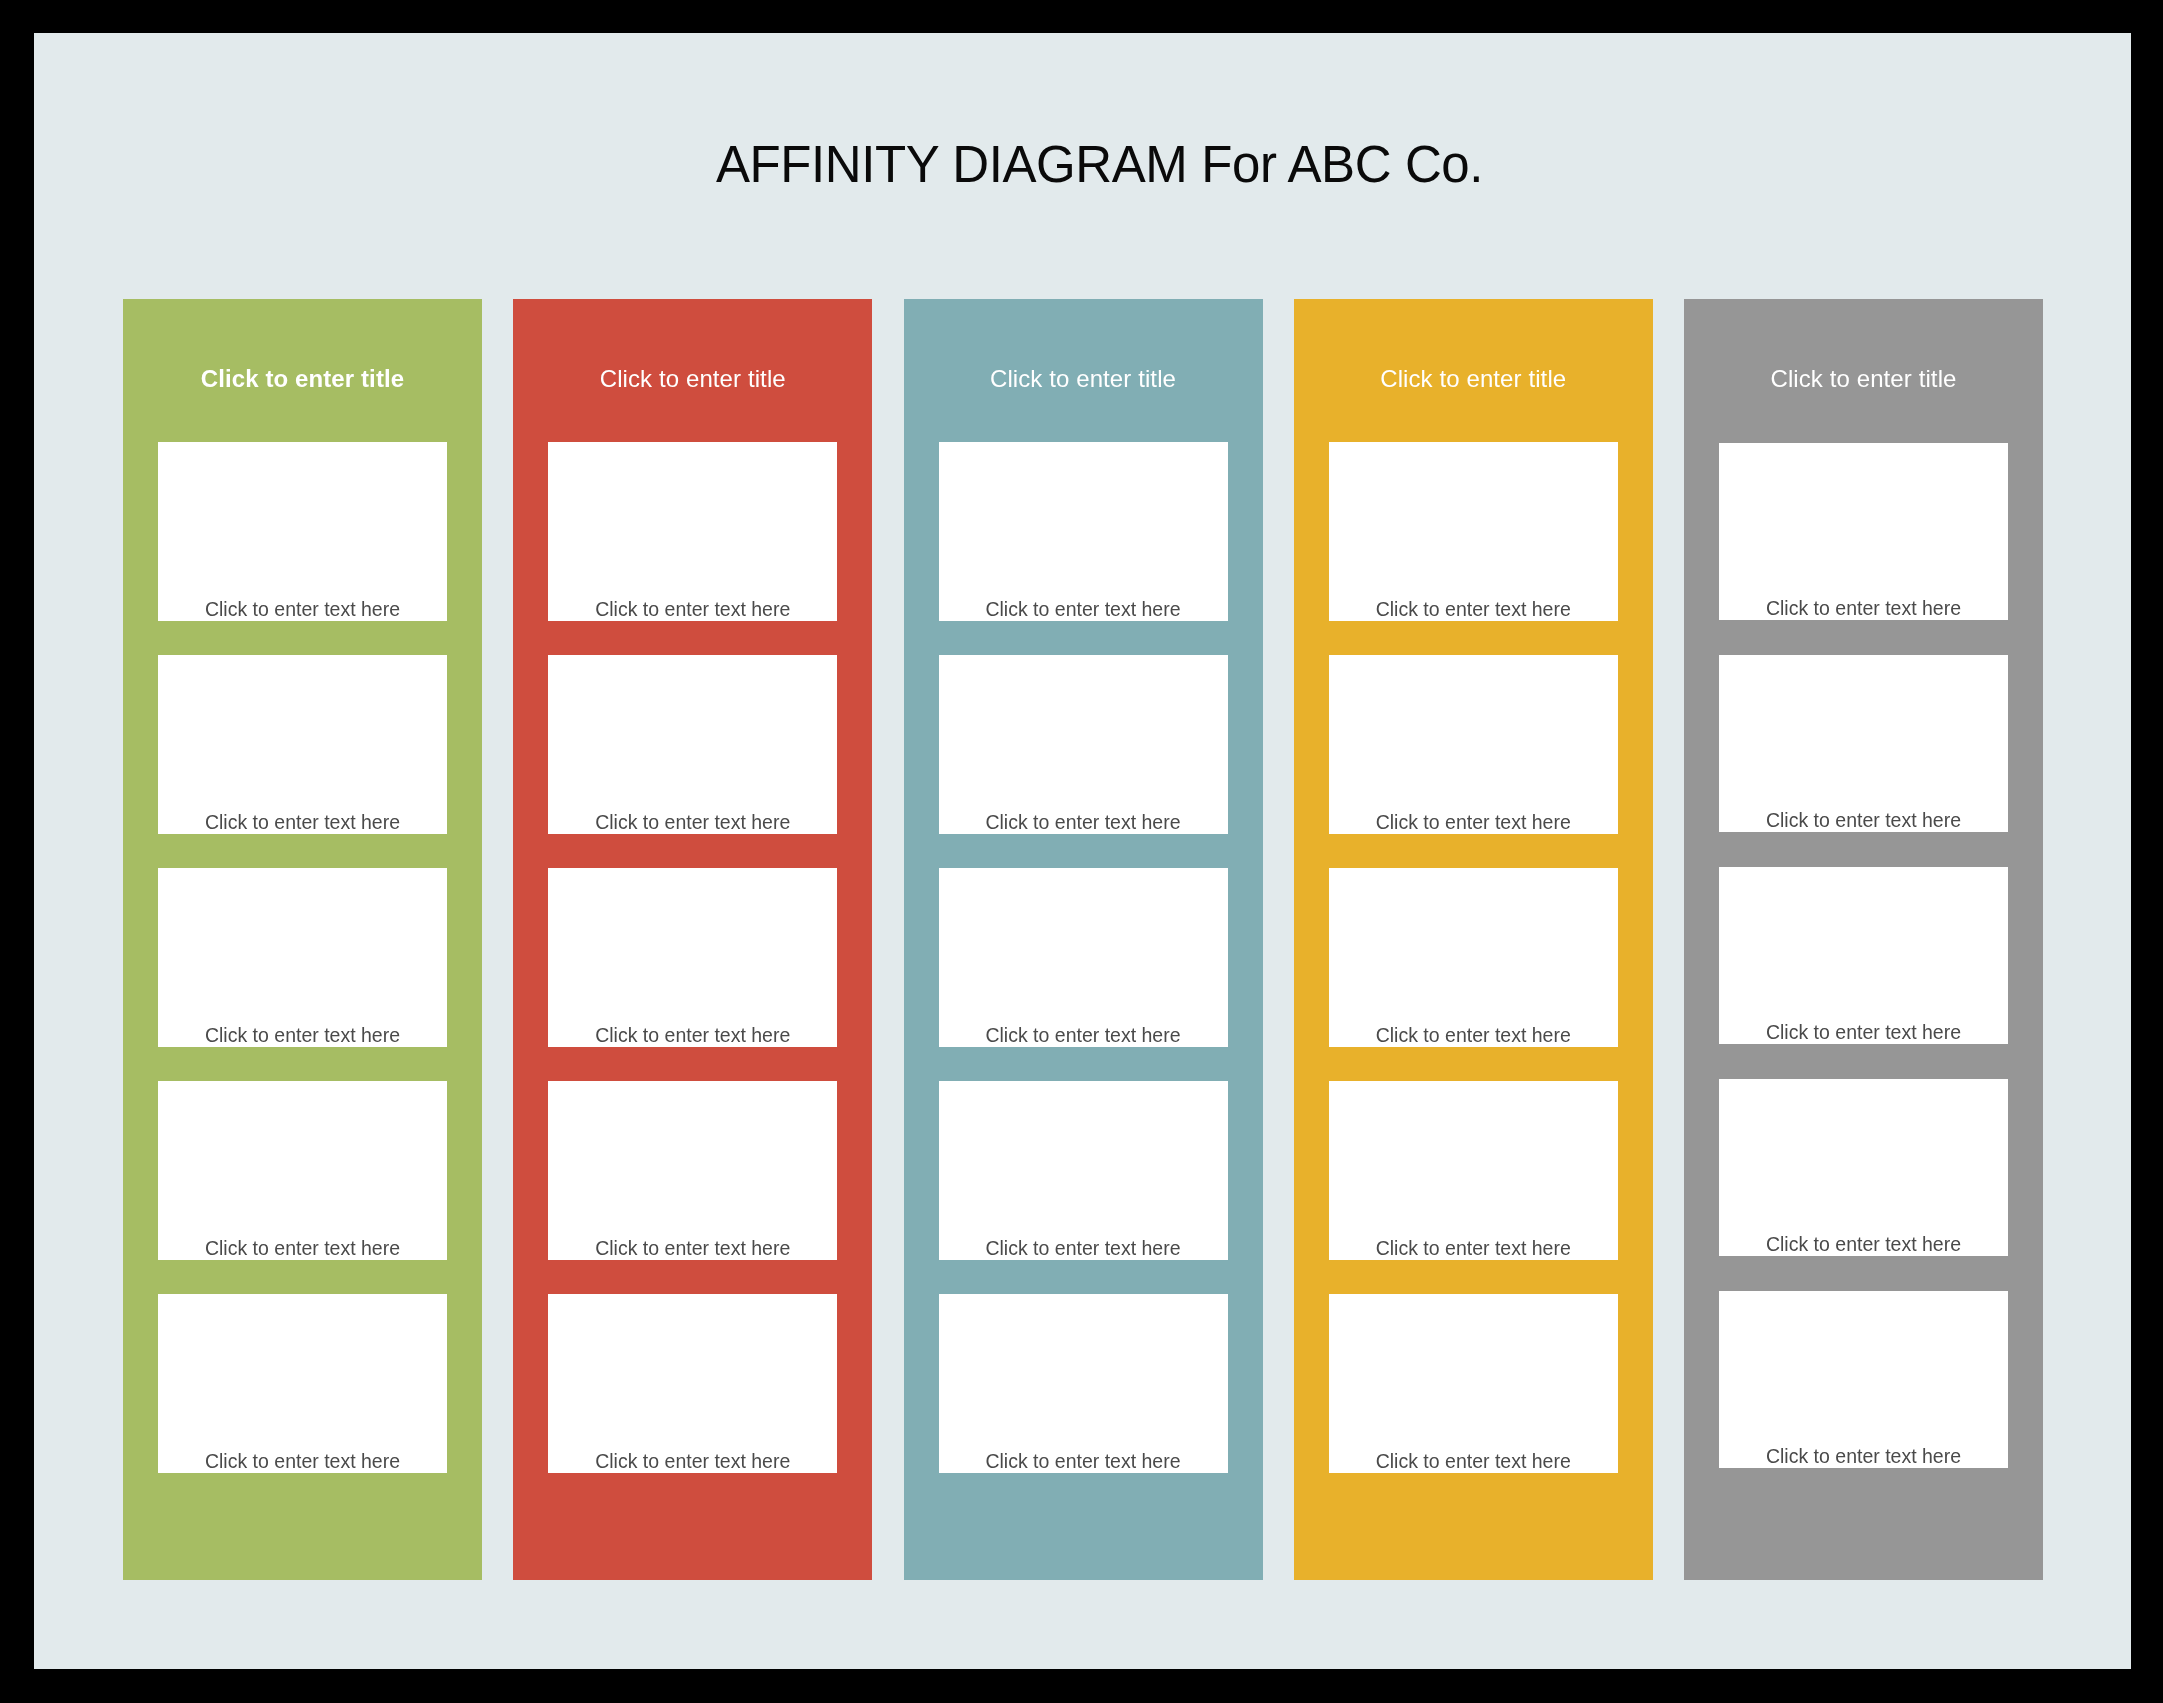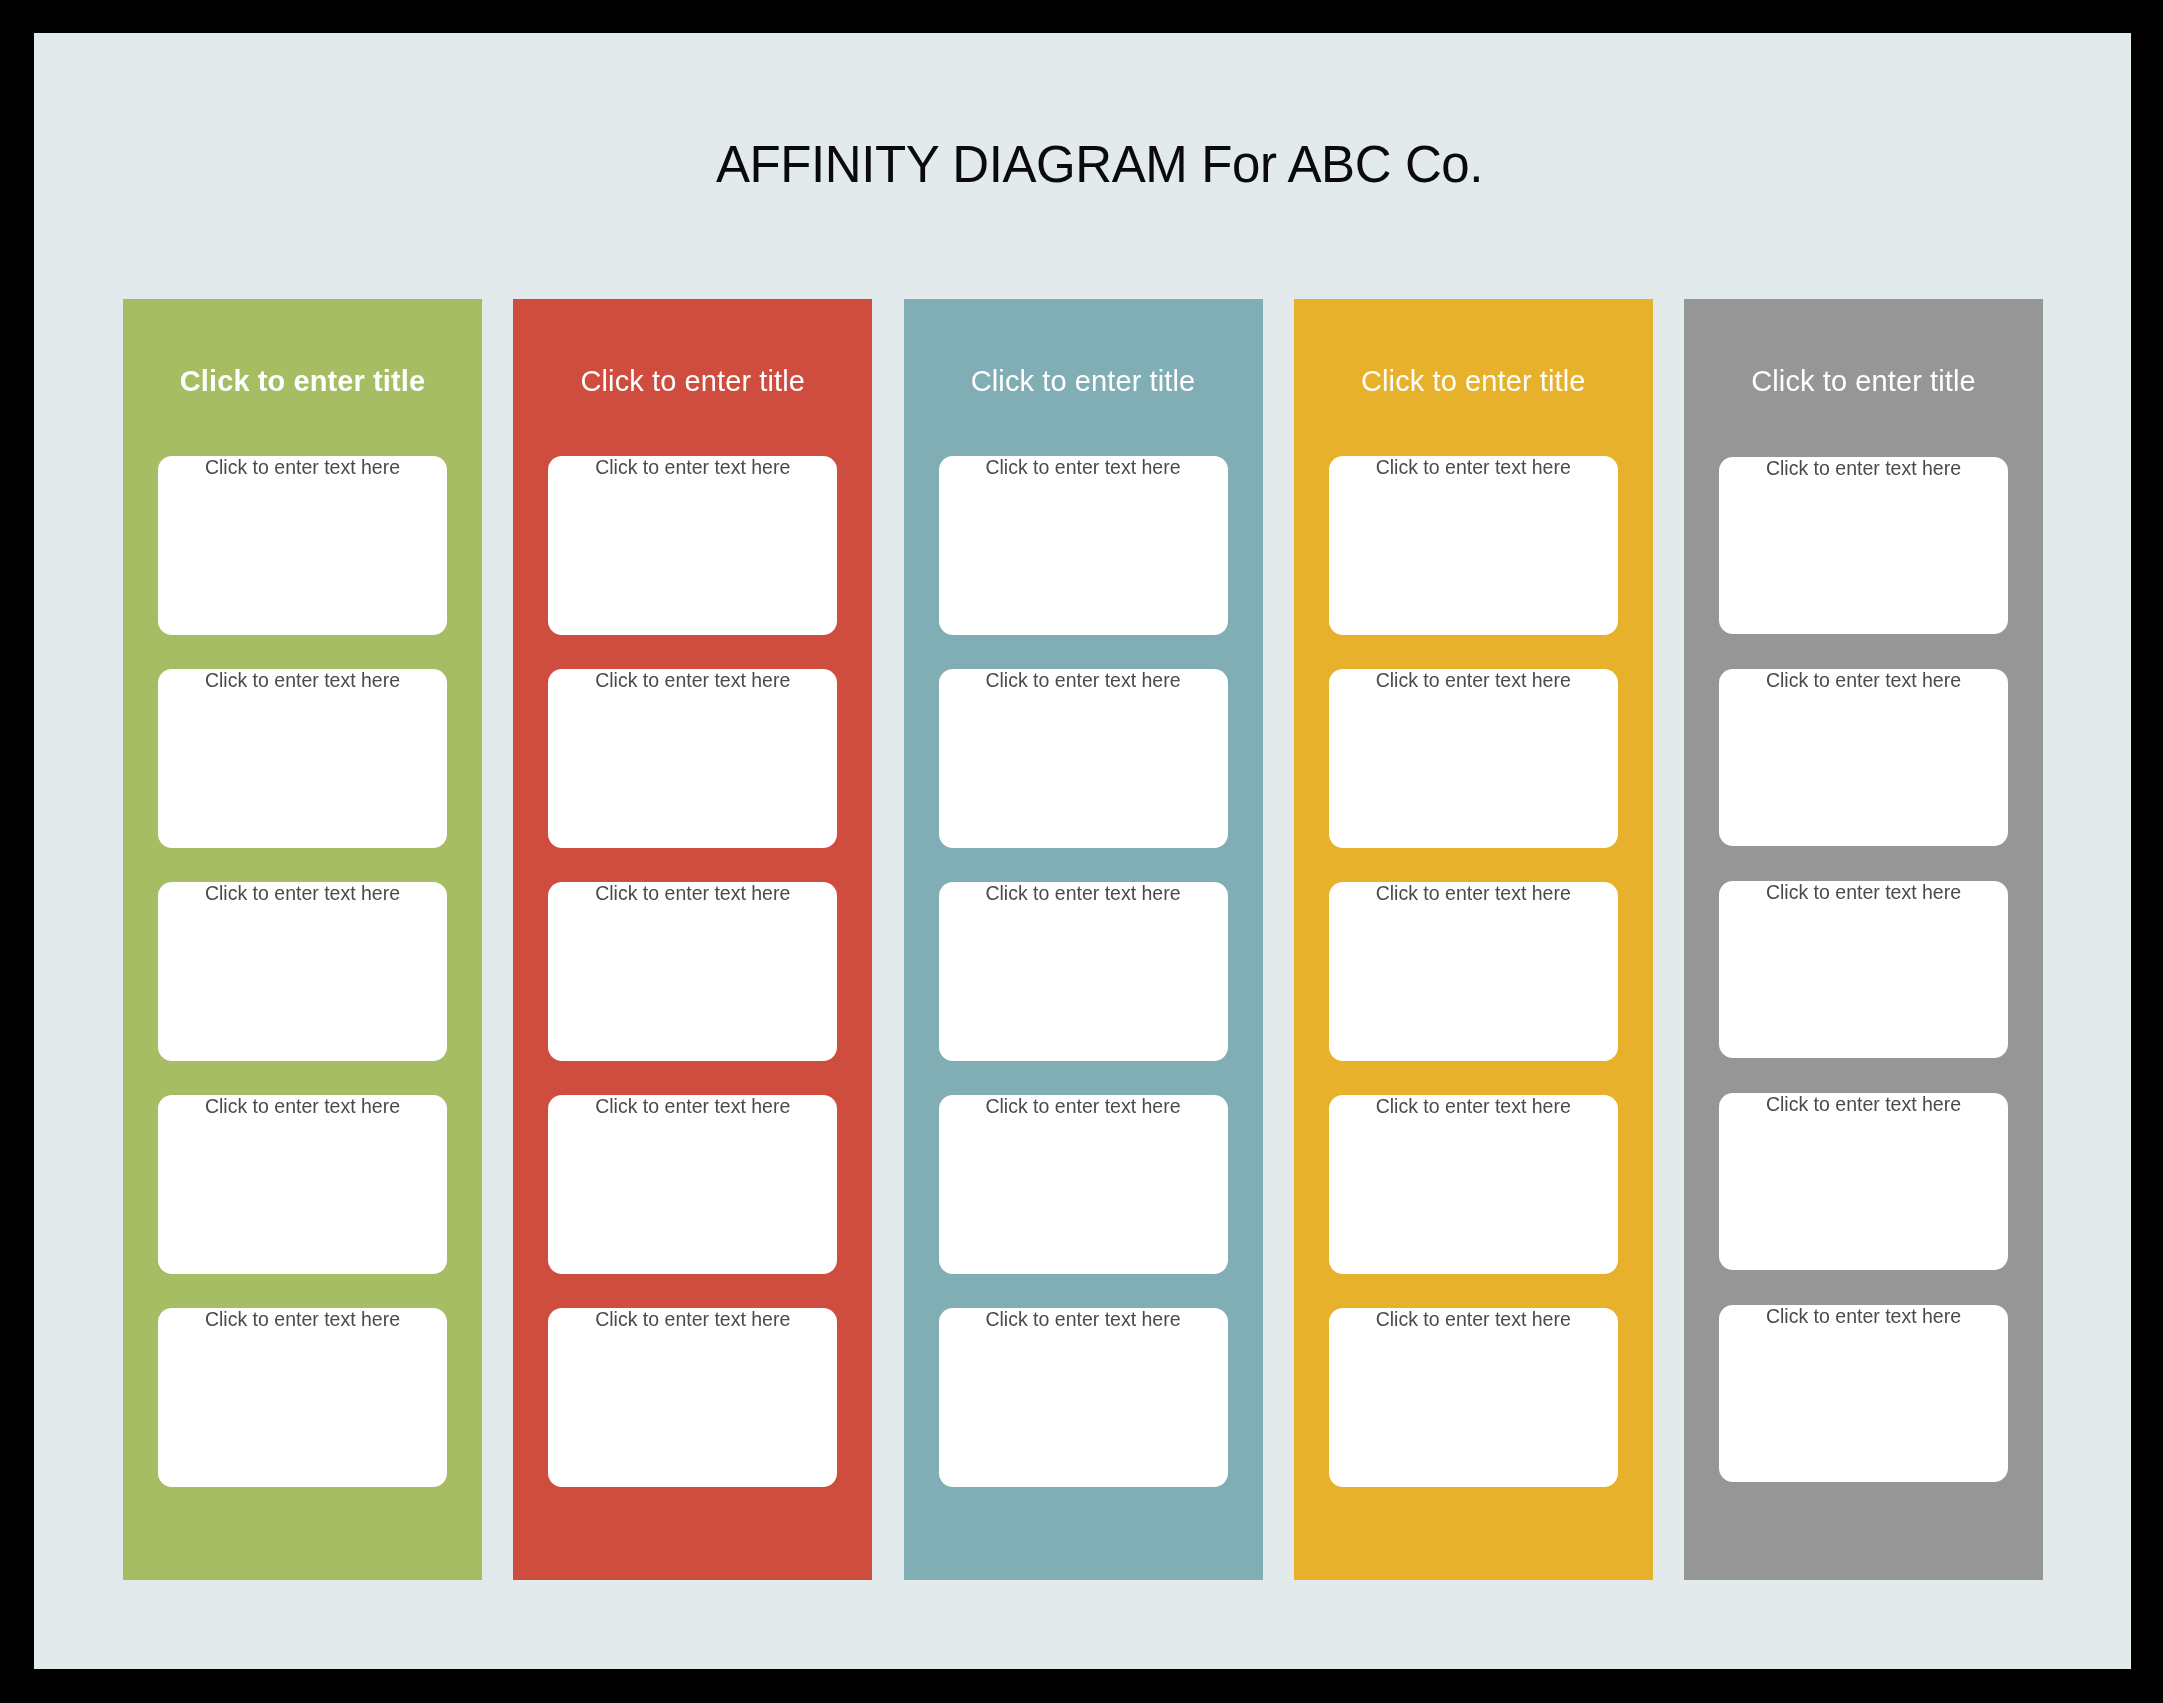--- a/index.html
+++ b/index.html
@@ -71,24 +71,24 @@
     display: flex;
     flex-direction: column;
     align-items: center;
   }
 
   .column-header {
     width: 100%;
     box-sizing: border-box;
     text-align: center;
     color: #ffffff;
-    font-size: 29px;
+    font-size: 24px;
     font-weight: 400;
     margin-top: 67px;
-    margin-bottom: 8px;
+    margin-bottom: 0;
     line-height: 1.1;
     white-space: nowrap;
     letter-spacing: 0.1px;
   }
   .column-header.bold {
     font-weight: 700;
   }
 
   .cards {
     margin-top: 50px;
@@ -99,24 +99,23 @@
     flex-direction: column;
     flex: 1 1 auto;
     justify-content: flex-start;
   }
 
   .card {
     background: #ffffff;
     height: 179px;
     box-sizing: border-box;
     display: flex;
-    align-items: flex-start;
+    align-items: flex-end;
     justify-content: center;
     margin-bottom: 34px;
-    border-radius: 14px;
   }
   .card:last-child {
     margin-bottom: 0;
   }
 
   .card-text {
     font-size: 19.5px;
     color: #4a4a4a;
     font-weight: 400;
     text-align: center;

